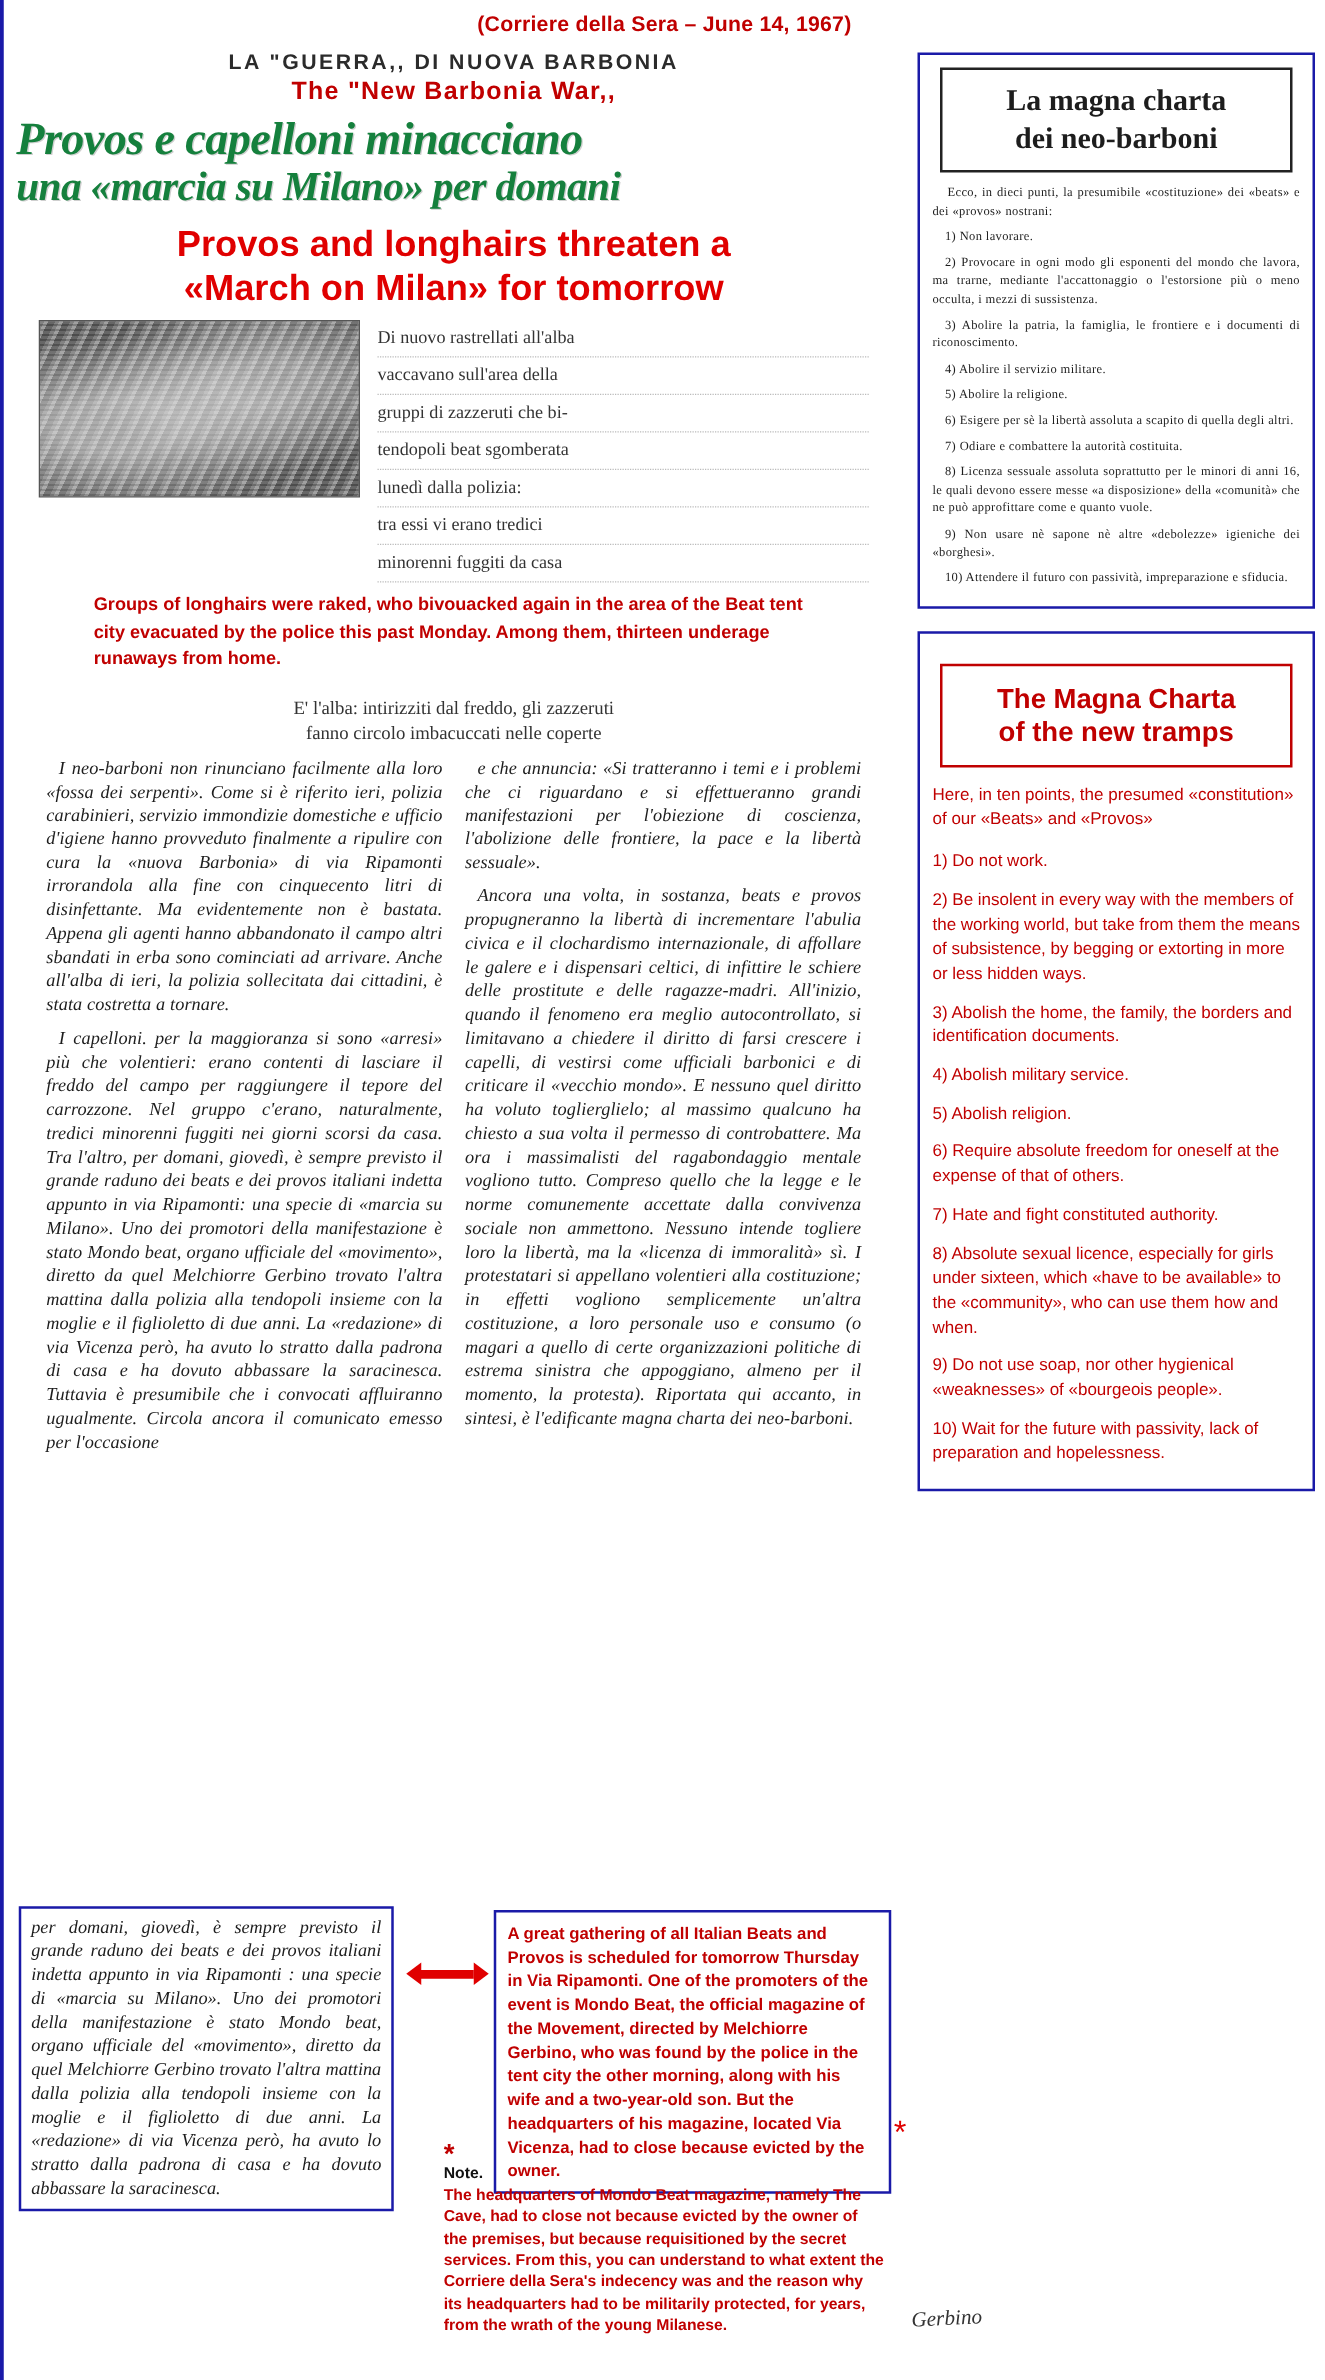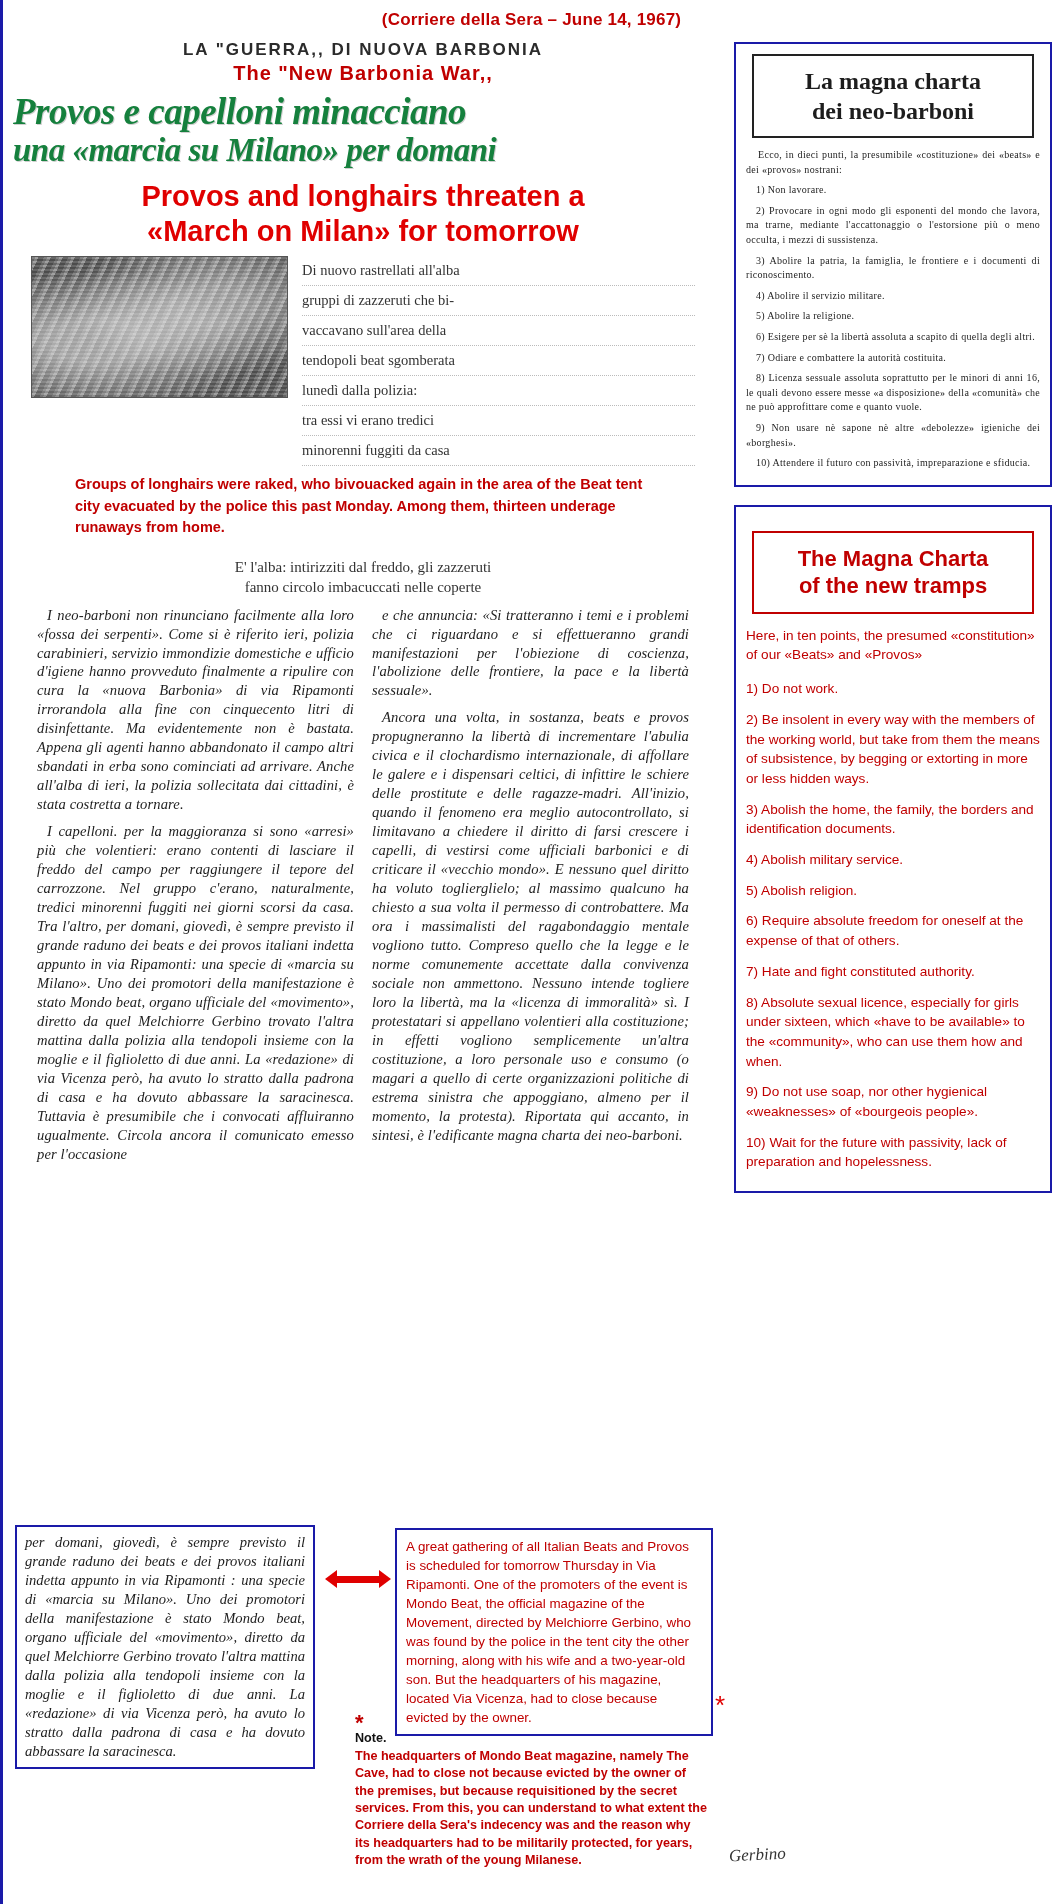--- a/index.html
+++ b/index.html
@@ -173,21 +173,21 @@
   .arrow .headL{position:absolute;left:0;top:0;width:0;height:0;border-top:9px solid transparent;border-bottom:9px solid transparent;border-right:12px solid #e00000;}
   .arrow .headR{position:absolute;right:0;top:0;width:0;height:0;border-top:9px solid transparent;border-bottom:9px solid transparent;border-left:12px solid #e00000;}
   .trans-box{
     position:absolute;
     left:392px; top:1528px;
     width:318px;
     border:2px solid #1a1aa8;
     padding:7px 9px;
     box-sizing:border-box;
     font-family:"Liberation Sans", sans-serif;
-    font-weight:normal;
+    font-weight:bold;
     font-size:13.4px;
     line-height:1.42;
     color:#c00000;
     text-align:left;
   }
   .note{
     position:absolute;
     left:352px; top:1715px;
     width:352px;
     font-family:"Liberation Sans", sans-serif;
@@ -283,22 +283,22 @@
 
     <div class="headline-en">
       <div>Provos and longhairs threaten a</div>
       <div>«March on Milan» for tomorrow</div>
     </div>
 
     <div class="photo-row">
       <div class="photo"></div>
       <div class="photo-side">
         <div>Di nuovo rastrellati all'alba</div>
+        <div>vaccavano sull'area  della</div>
         <div>gruppi di zazzeruti che bi-</div>
-        <div>vaccavano sull'area  della</div>
         <div>tendopoli beat sgomberata</div>
         <div>lunedì dalla polizia:</div>
         <div>tra essi vi erano tredici</div>
         <div>minorenni fuggiti da casa</div>
       </div>
     </div>
 
     <div class="caption-en">Groups of longhairs were raked, who bivouacked again in the area of the Beat tent city evacuated by the police this past Monday. Among them, thirteen underage runaways from home.</div>
 
     <div class="subhead-it">

